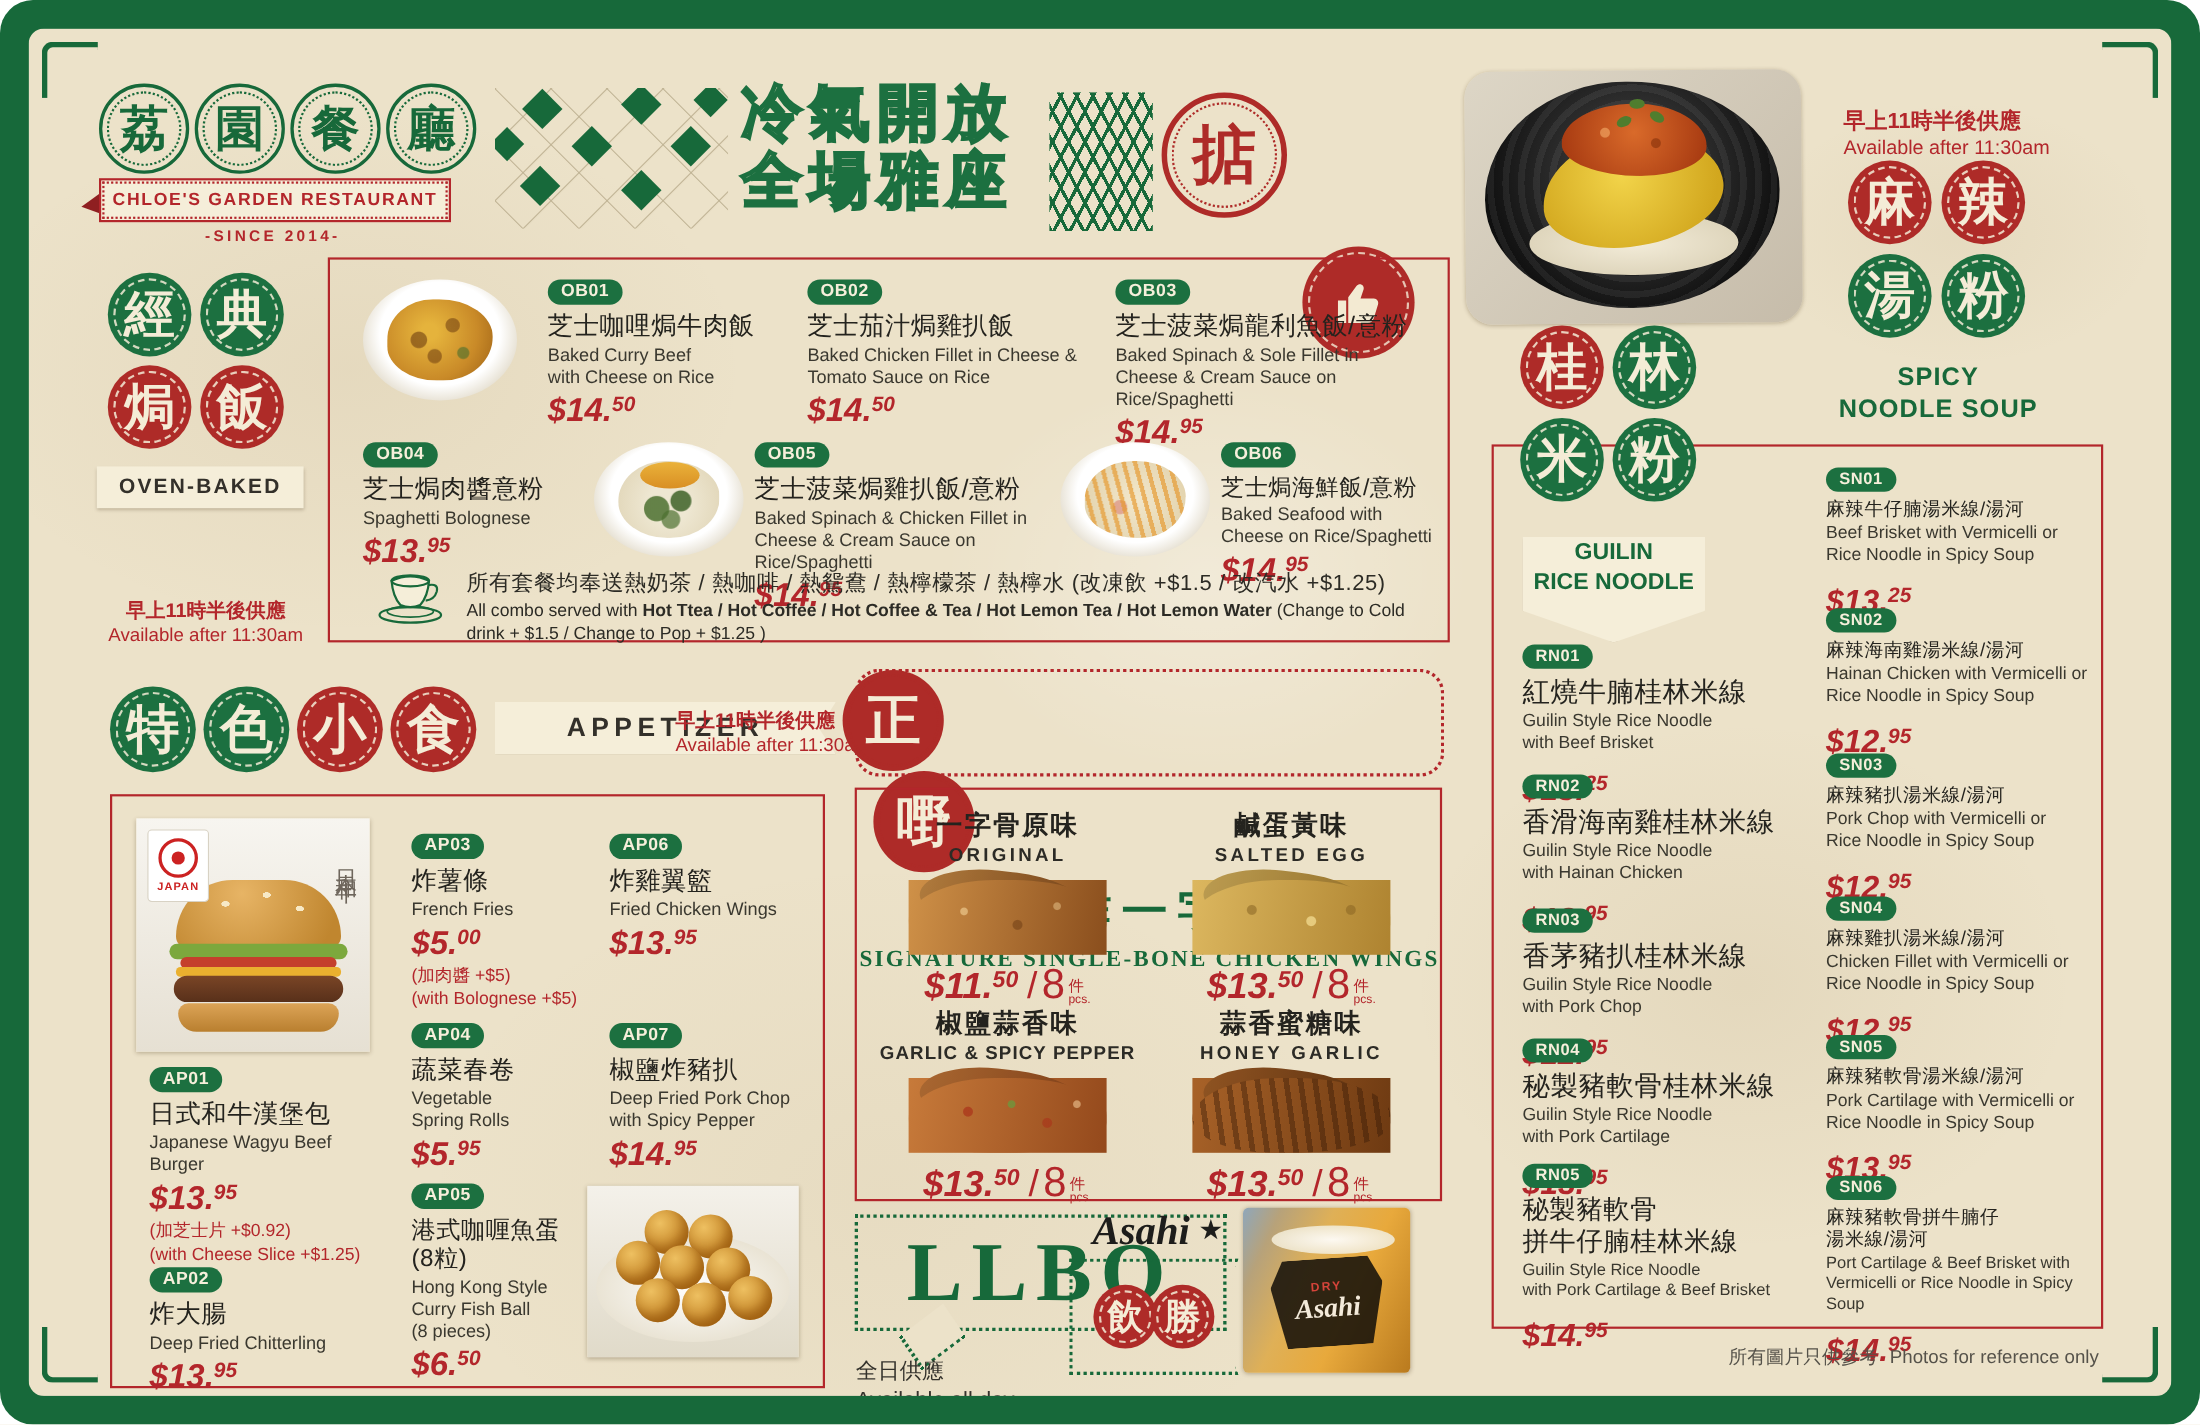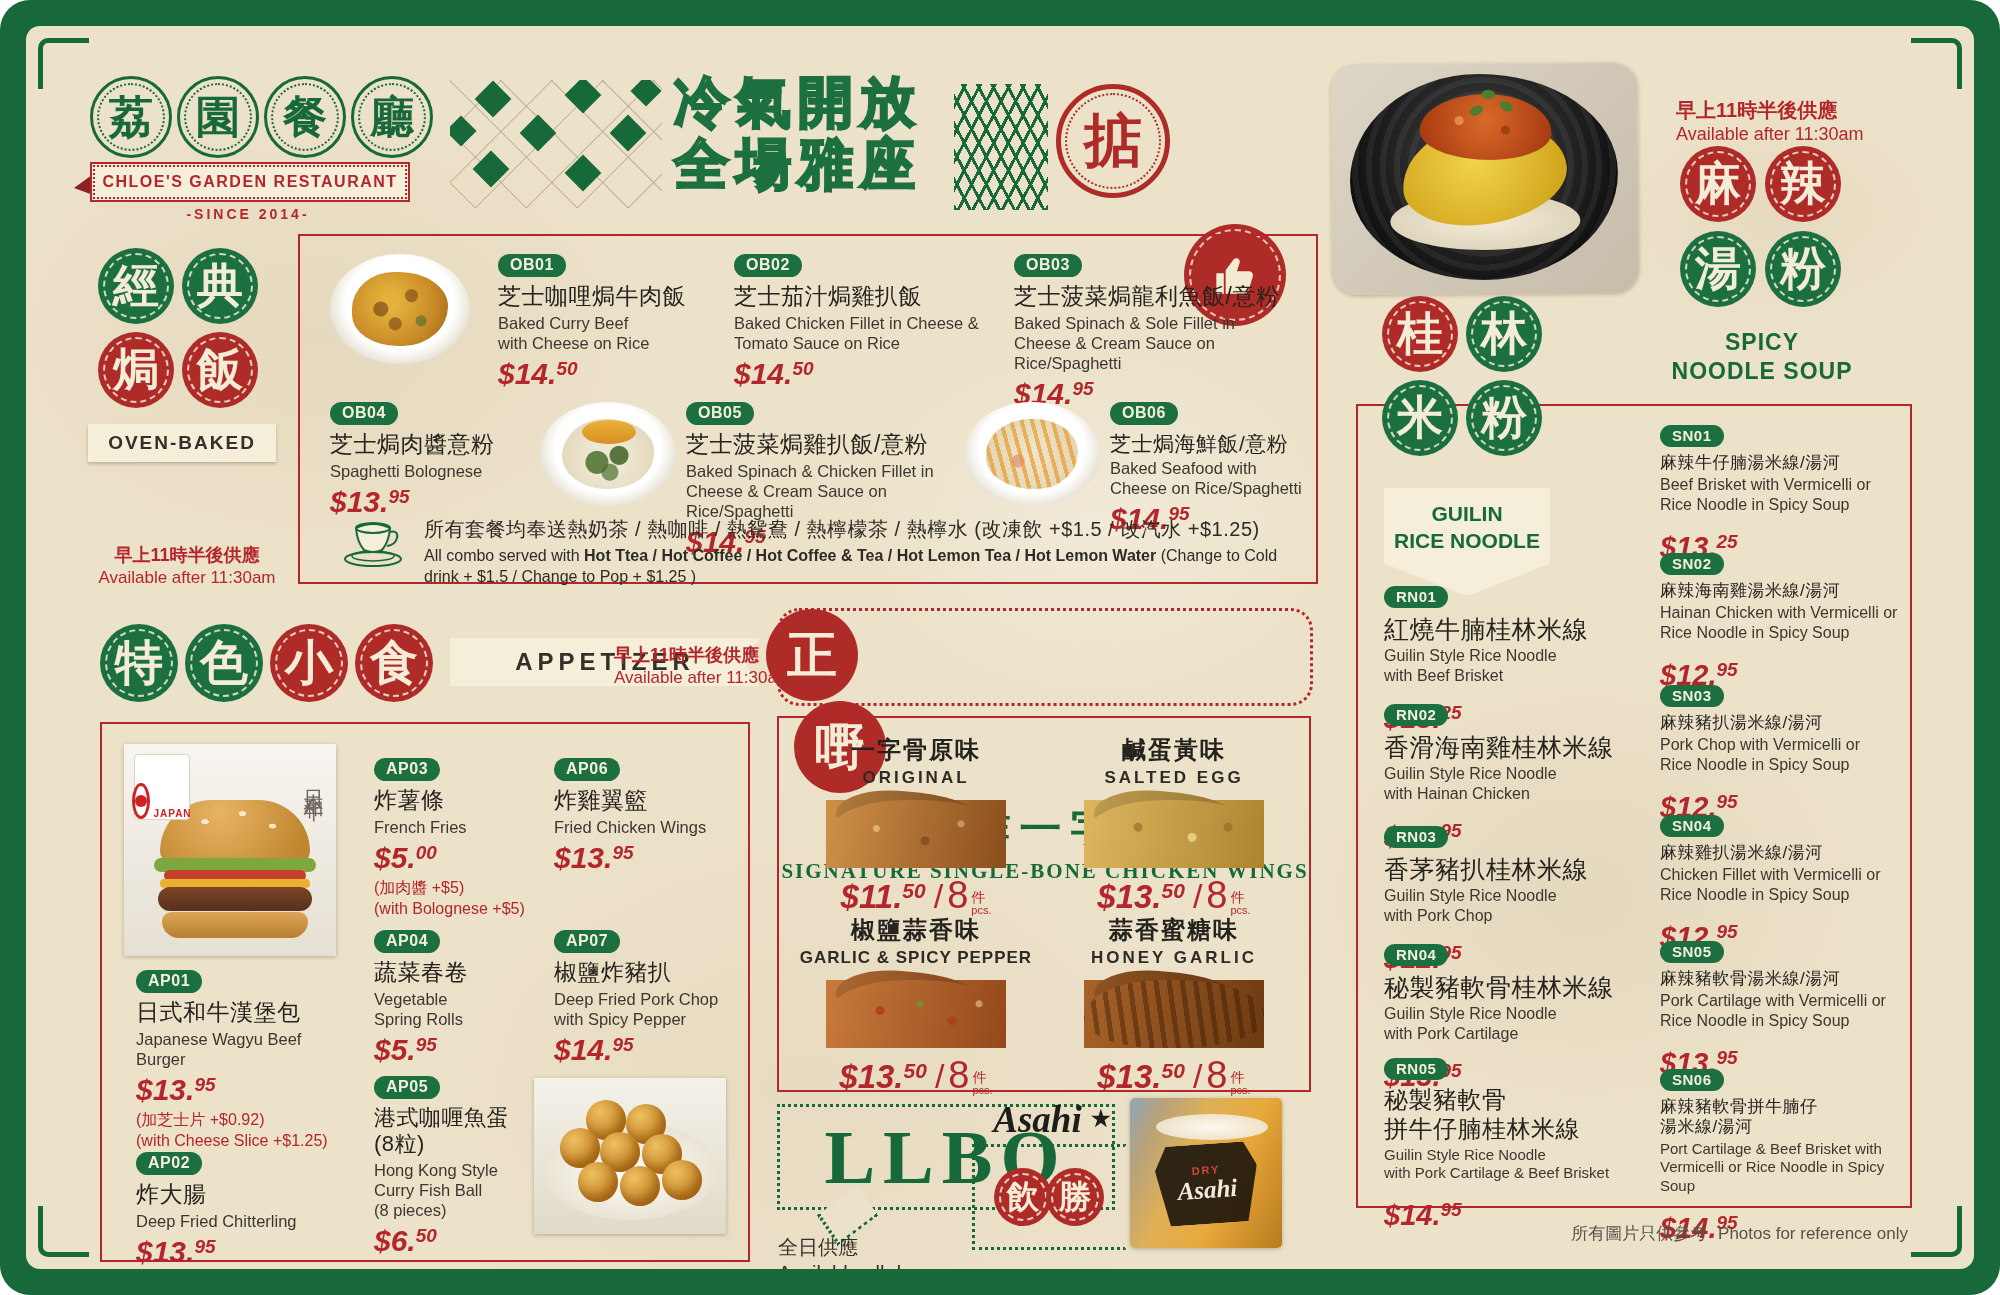--- a/index.html
+++ b/index.html
@@ -180,21 +180,21 @@
       radial-gradient(ellipse 6px 4px at 30% 35%, #f7e9c6 60%, transparent 65%),
       radial-gradient(ellipse 6px 4px at 55% 22%, #f7e9c6 60%, transparent 65%),
       radial-gradient(ellipse 6px 4px at 75% 42%, #f7e9c6 60%, transparent 65%),
       radial-gradient(circle at 40% 20%,#e7b465,#c0862f 85%);}
   .lettuce{position:absolute;left:30px;top:114px;width:162px;height:14px;background:#7ca83d;border-radius:8px;}
   .tomato{position:absolute;left:40px;top:126px;width:142px;height:11px;background:#c4402c;border-radius:6px;}
   .cheese{position:absolute;left:36px;top:135px;width:150px;height:9px;background:#eab02f;border-radius:4px;}
   .patty{position:absolute;left:34px;top:143px;width:154px;height:24px;background:linear-gradient(#7a4526,#58301a);border-radius:12px;}
   .bun-bot{position:absolute;left:38px;top:168px;width:146px;height:26px;background:linear-gradient(#dca457,#b97f2f);border-radius:10px 10px 18px 18px;}
   .jp-badge{position:absolute;left:10px;top:10px;width:54px;height:64px;background:#fff;border:1px solid #d8d2c4;border-radius:4px;
-     display:flex;flex-direction:row;align-items:flex-end;justify-content:center;gap:3px;}
+     display:flex;flex-direction:column;align-items:center;justify-content:center;gap:3px;}
   .jp-ring{width:30px;height:30px;border-radius:50%;border:3px solid #c22; display:flex;align-items:center;justify-content:center;}
   .jp-dot{width:12px;height:12px;border-radius:50%;background:#c22;}
   .jp-badge span{color:#c22;font-size:10px;font-weight:bold;letter-spacing:1px;}
   .burger-cap{position:absolute;right:8px;top:30px;writing-mode:vertical-rl;font-size:20px;color:#6e665c;letter-spacing:4px;}
 
   .photo-fishball{background:linear-gradient(180deg,#f4f1ea,#e0dac9);}
   .fb-plate{position:absolute;left:8px;top:44px;width:176px;height:98px;background:radial-gradient(#ffffff,#e6dfcd 82%);border-radius:50%;}
   .fb{position:absolute;width:40px;height:40px;border-radius:50%;
      background:radial-gradient(circle at 35% 30%,#eec061,#bd7a1c 78%);box-shadow:inset -5px -7px 9px rgba(120,60,0,.4);}
 
@@ -549,21 +549,21 @@
   </div>
 
   <div class="redbox" style="left:1330px;top:378px;width:552px;height:800px"></div>
 
   <div class="abs circ-grid" style="left:1356px;top:270px;gap:8px">
     <div class="circ red">桂</div>
     <div class="circ green">林</div>
     <div class="circ green">米</div>
     <div class="circ green">粉</div>
   </div>
-  <div class="abs pennant" style="left:1358px;top:462px;width:166px;height:96px;padding-top:12px;font-size:21px;line-height:1.3">
+  <div class="abs pennant" style="left:1358px;top:462px;width:166px;height:96px;padding-top:0;font-size:21px;line-height:1.3">
     <div>GUILIN</div>
     <div>RICE NOODLE</div>
   </div>
 
   <div class="mi rn abs" style="left:1358px;top:560px;width:272px">
     <span class="pill" style="font-size:15px">RN01</span>
     <div class="zh">紅燒牛腩桂林米線</div>
     <div class="en">Guilin Style Rice Noodle
 with Beef Brisket</div>
     <div class="price"><span class="pd">$13.</span><span class="pc">25</span></div>

